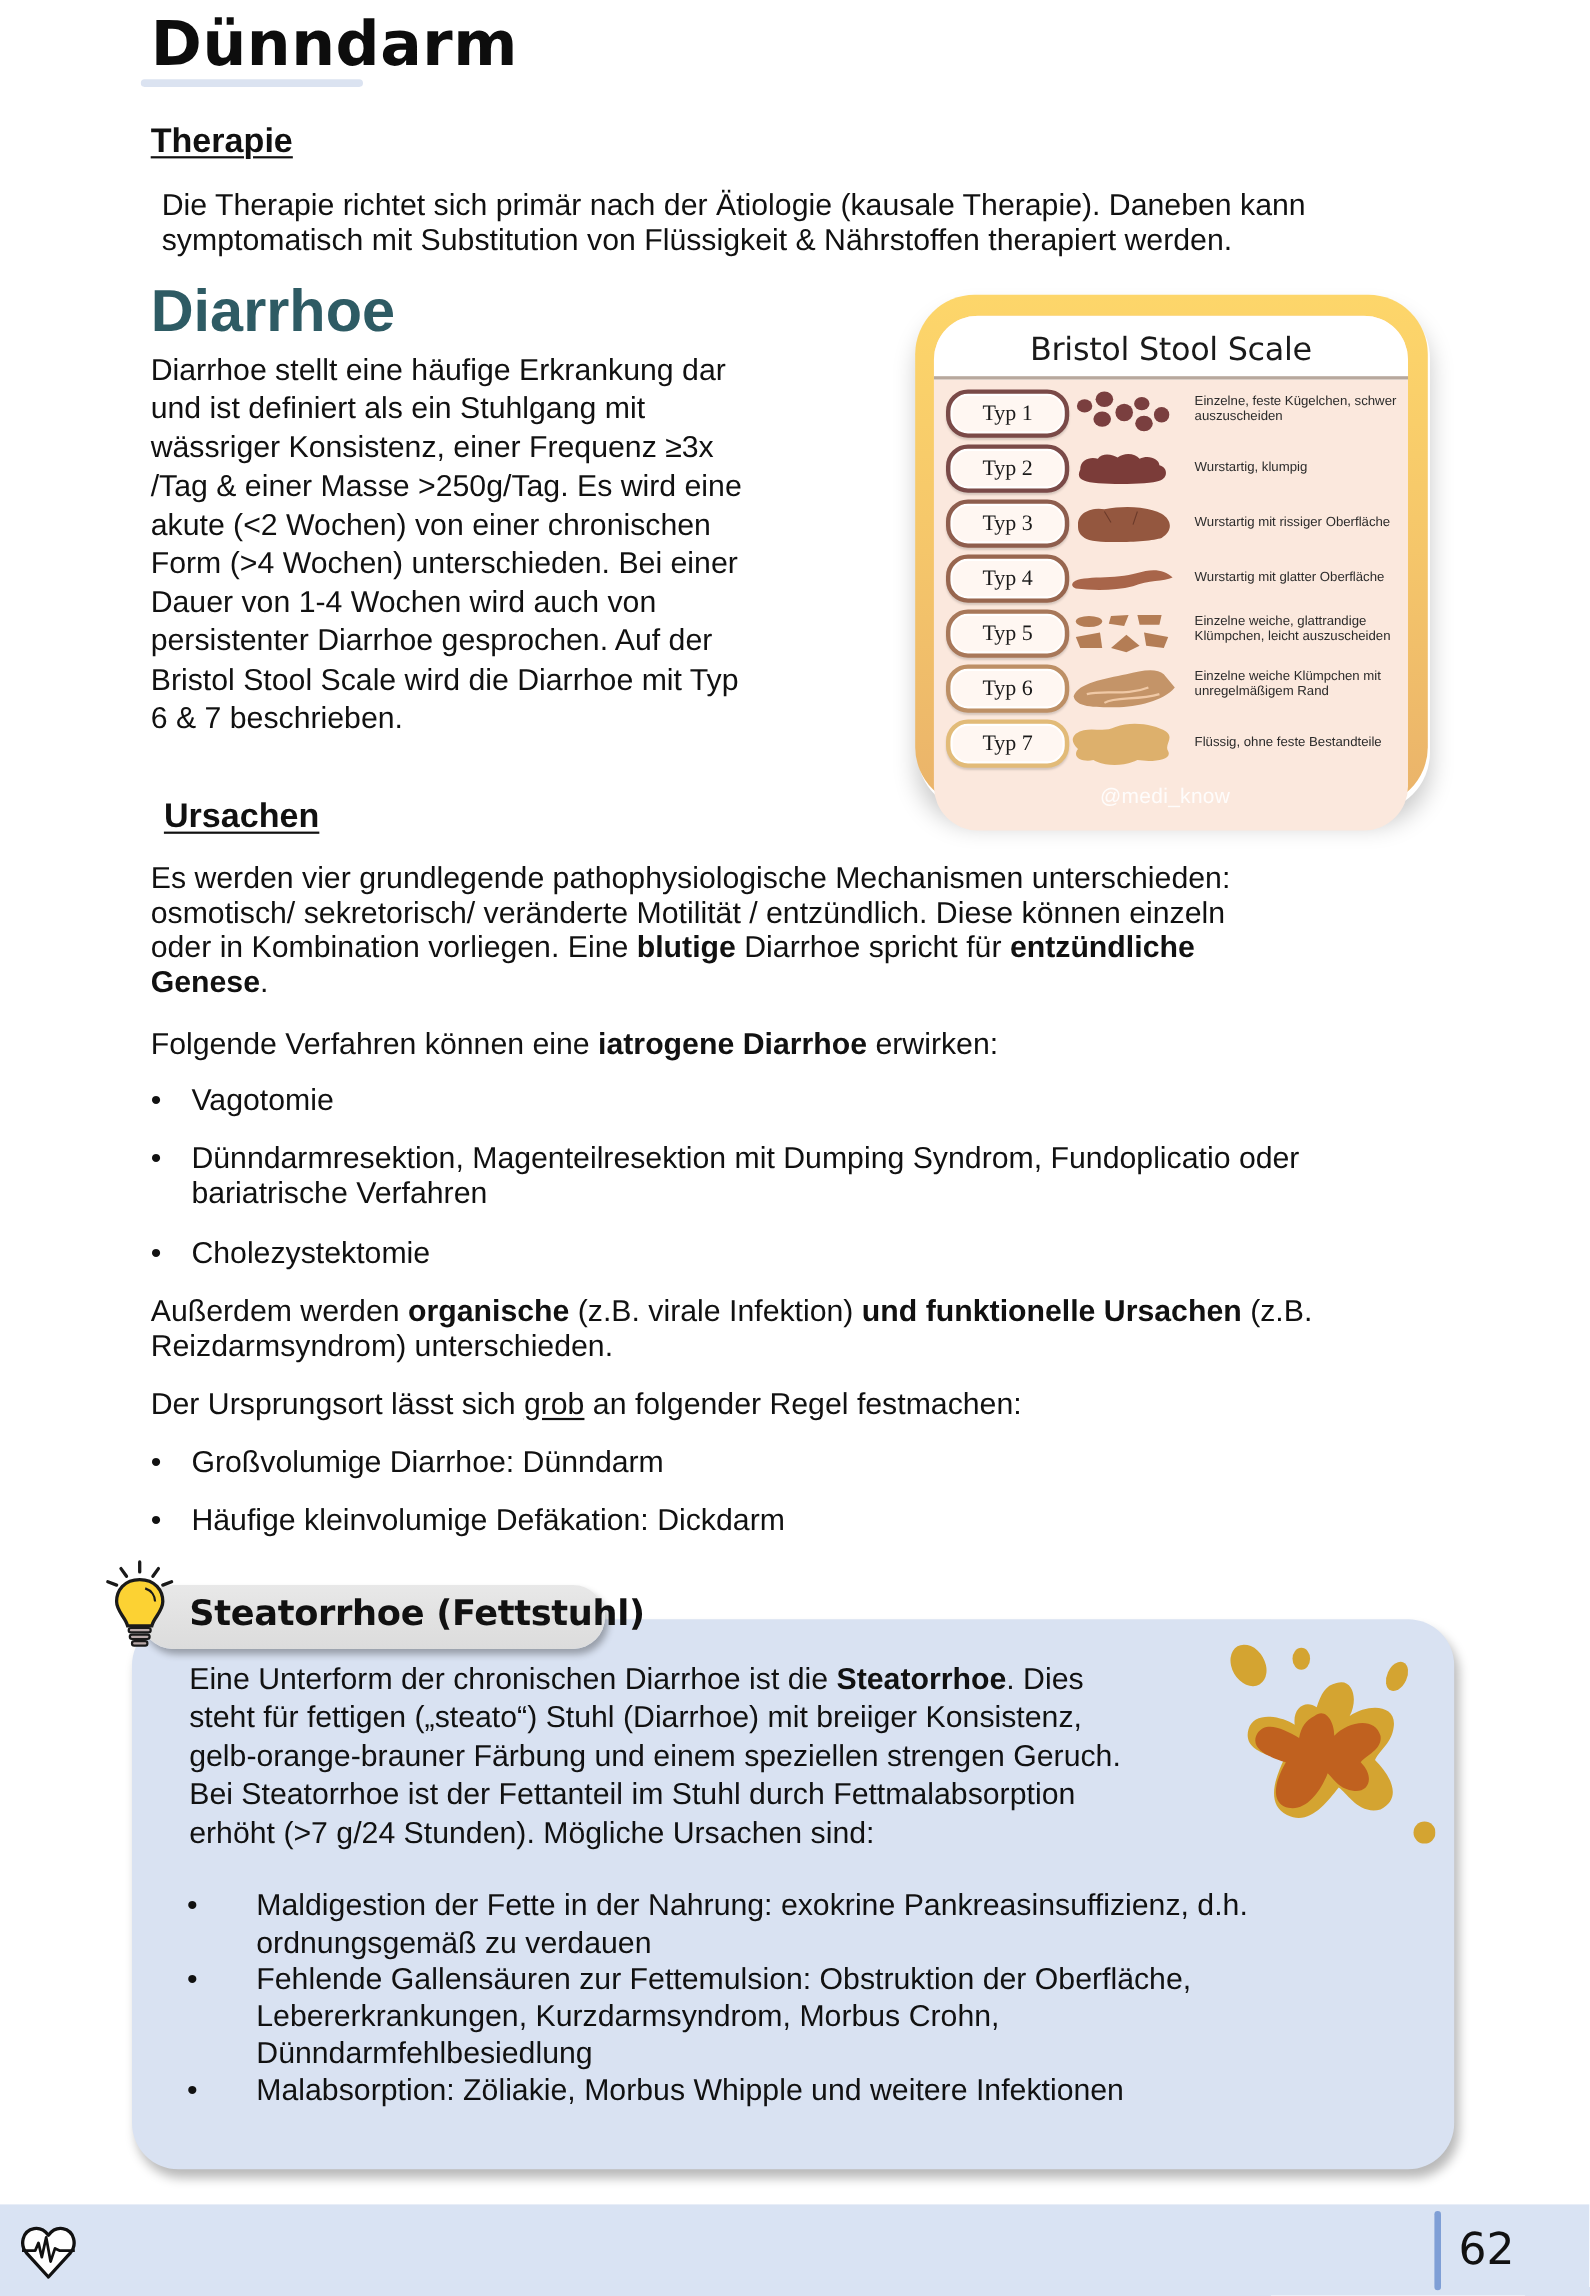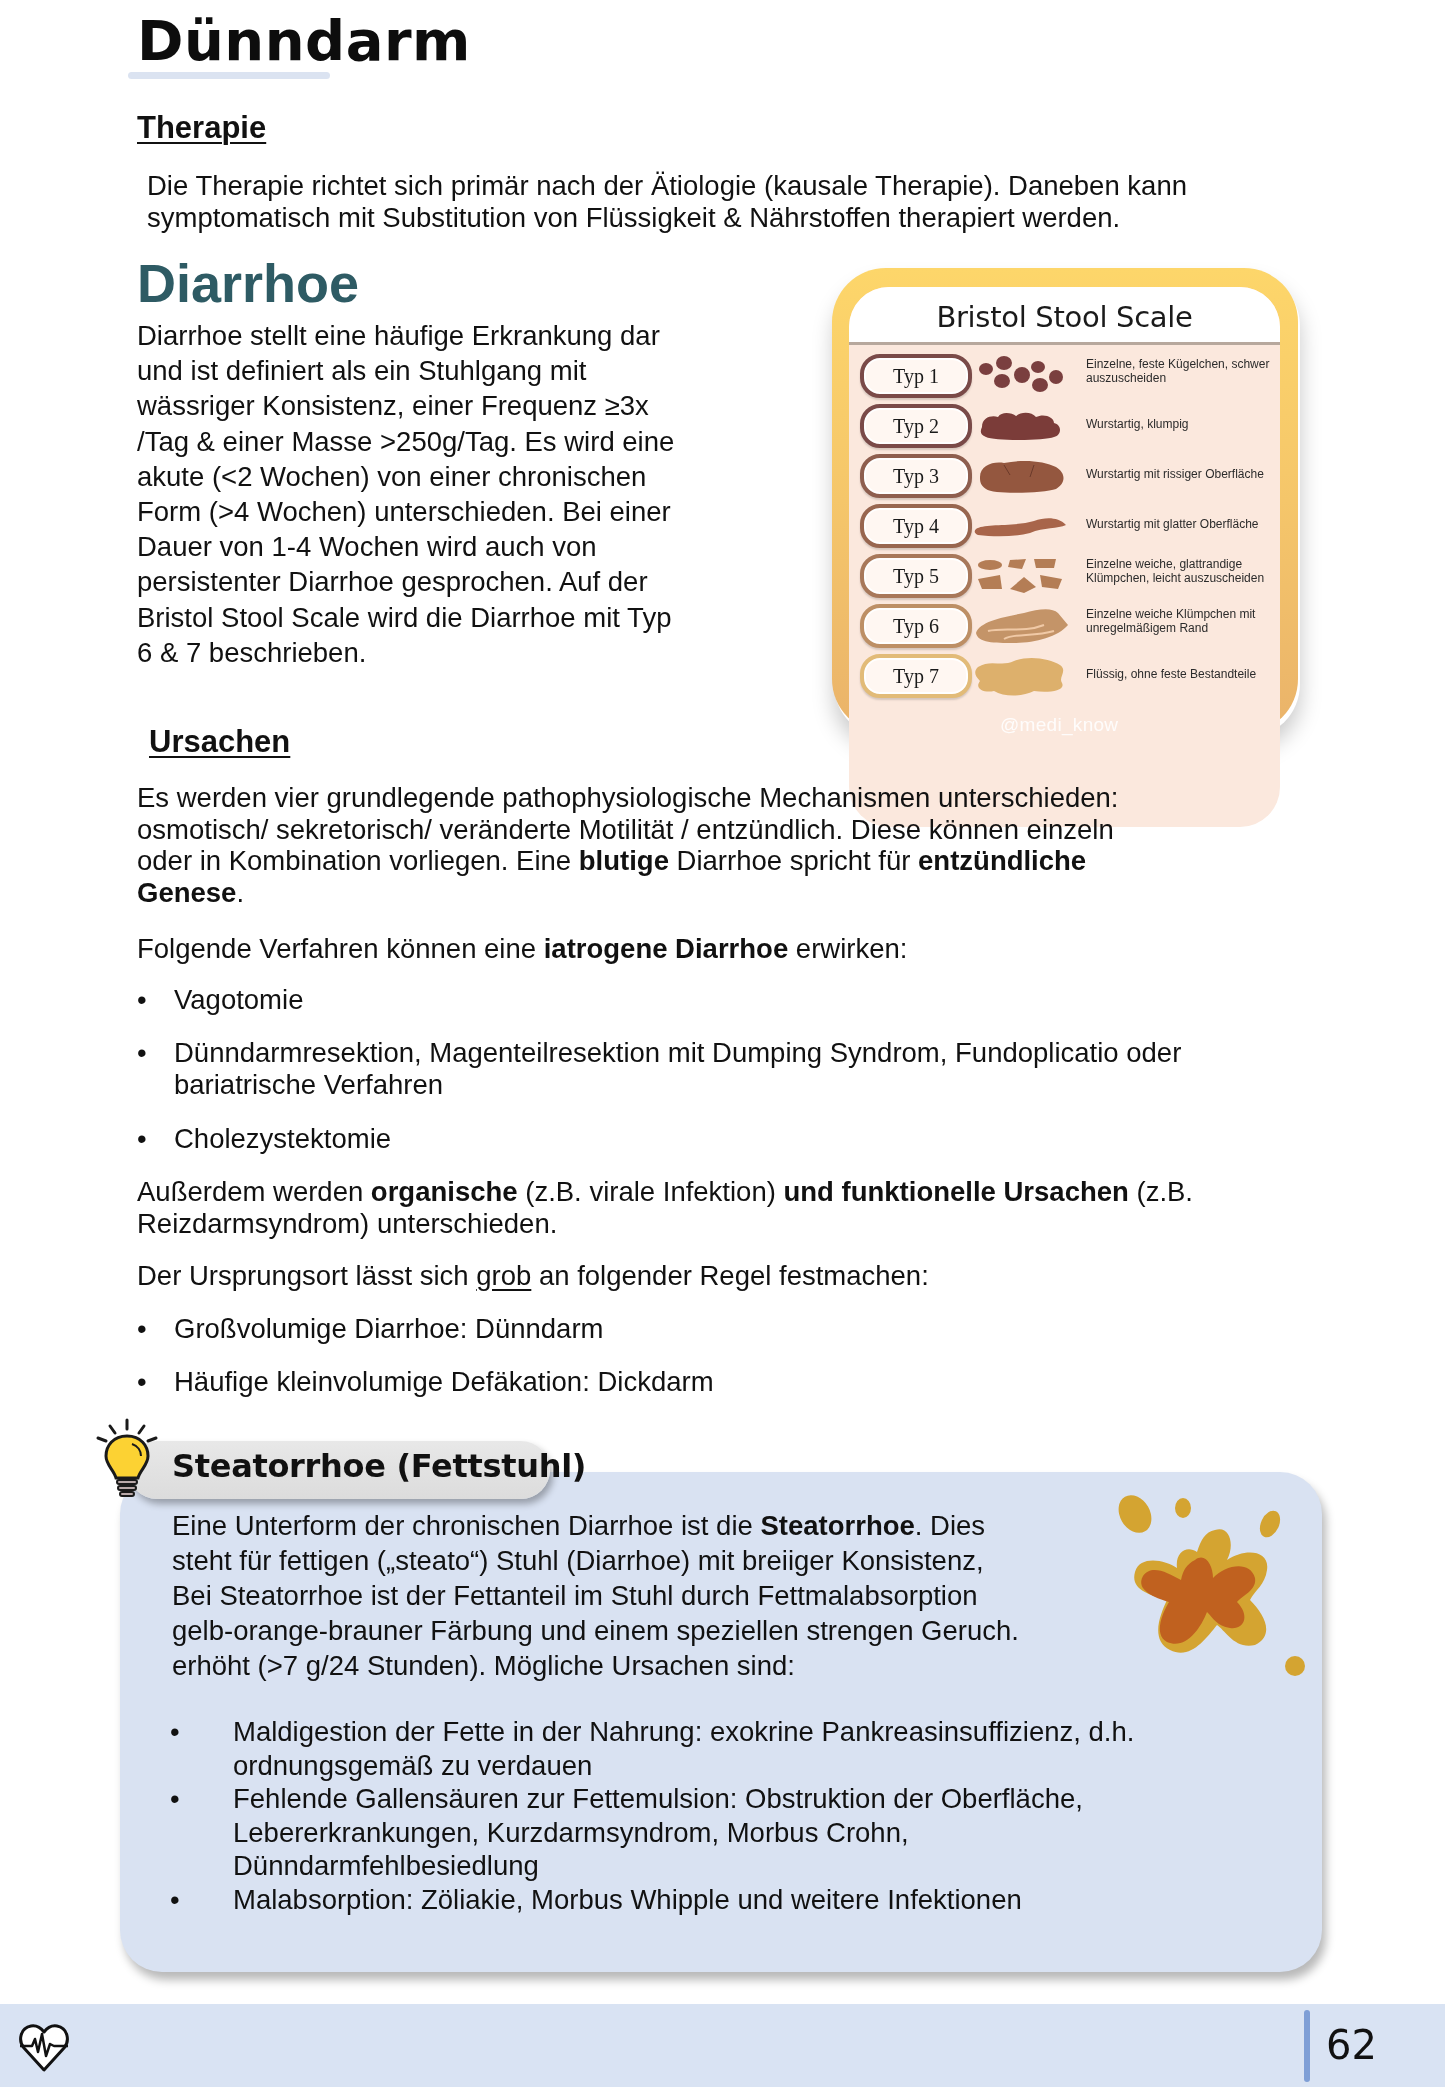--- a/index.html
+++ b/index.html
@@ -23,21 +23,21 @@
   .diarrhoe-h { left:137px; top:252px; font-size:54px; font-weight:bold; color:#2e5b64; font-family:Liberation Sans, sans-serif; }
   .diarrhoe-p { left:137px; top:318px; width:640px; font-size:27.5px; line-height:35.2px; }
 
   
   .bristol-shadow { left:834px; top:272px; width:466px; height:466px; border-radius:54px; box-shadow:0 12px 22px rgba(0,0,0,0.22); }
   .bristol-outer {
     left:832px; top:268px; width:466px; height:465px; border-radius:54px;
     background:linear-gradient(180deg,#fdd66a 0%,#f5c66a 50%,#eab36a 100%);
   }
   .bristol-inner {
-    left:849px; top:287px; width:431px; height:540px; border-radius:40px; overflow:hidden;
+    left:849px; top:287px; width:431px; height:468px; border-radius:40px; overflow:hidden;
     background:#fbe8dd;
   }
   .bristol-header {
     position:absolute; left:0; top:0; width:100%; height:55px; background:#ffffff;
     border-bottom:3px solid #b7a89d; text-align:center;
   }
   .bristol-title { font-size:29px; line-height:60px; color:#1a1a1a; font-family:"DejaVu Sans", sans-serif; font-weight:normal; letter-spacing:-0.3px; }
   .b-row { position:absolute; left:11px; width:420px; height:44px; }
   .b-pill {
     position:absolute; left:0; top:1px; width:104px; height:36px; border-radius:20px;
@@ -231,22 +231,22 @@
     <rect x="23" y="62" width="20" height="4" rx="2" fill="#b9a9a9" stroke="#1a1a1a" stroke-width="2"></rect>
     <rect x="24" y="68" width="18" height="4" rx="2" fill="#b9a9a9" stroke="#1a1a1a" stroke-width="2"></rect>
     <rect x="26" y="74" width="14" height="4" rx="2" fill="#b9a9a9" stroke="#1a1a1a" stroke-width="2"></rect>
   </svg>
 </div>
 <div class="abs steato-title">Steatorrhoe (Fettstuhl)</div>
 
 <div class="abs steato-p">
   <div><span>Eine Unterform der chronischen Diarrhoe ist die </span><b>Steatorrhoe</b><span>. Dies</span></div>
   <div>steht für fettigen („steato“) Stuhl (Diarrhoe) mit breiiger Konsistenz,</div>
+  <div>gelb-orange-brauner Färbung und einem speziellen strengen Geruch.</div>
   <div>Bei Steatorrhoe ist der Fettanteil im Stuhl durch Fettmalabsorption</div>
-  <div>gelb-orange-brauner Färbung und einem speziellen strengen Geruch.</div>
   <div>erhöht (&gt;7 g/24 Stunden). Mögliche Ursachen sind:</div>
 </div>
 
 <div class="abs steato-bullets">
   <div class="li">
     <span class="dot">•</span>
     <div>Maldigestion der Fette in der Nahrung: exokrine Pankreasinsuffizienz, d.h.</div>
     <div>ordnungsgemäß zu verdauen</div>
   </div>
   <div class="li">

